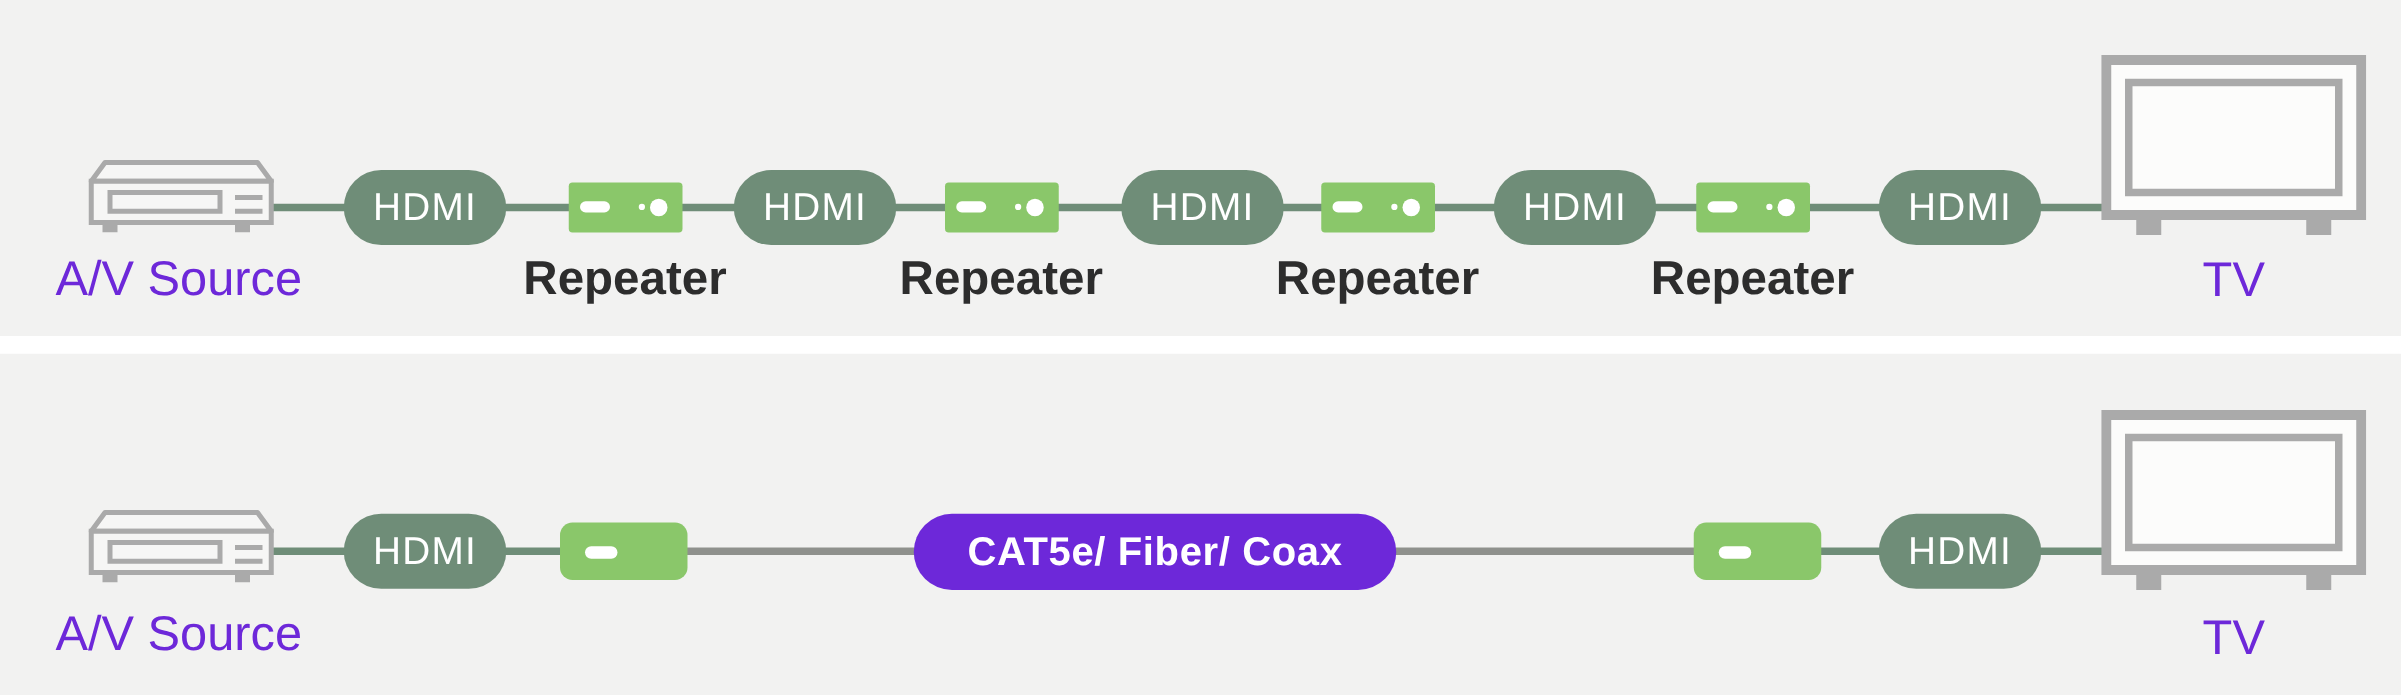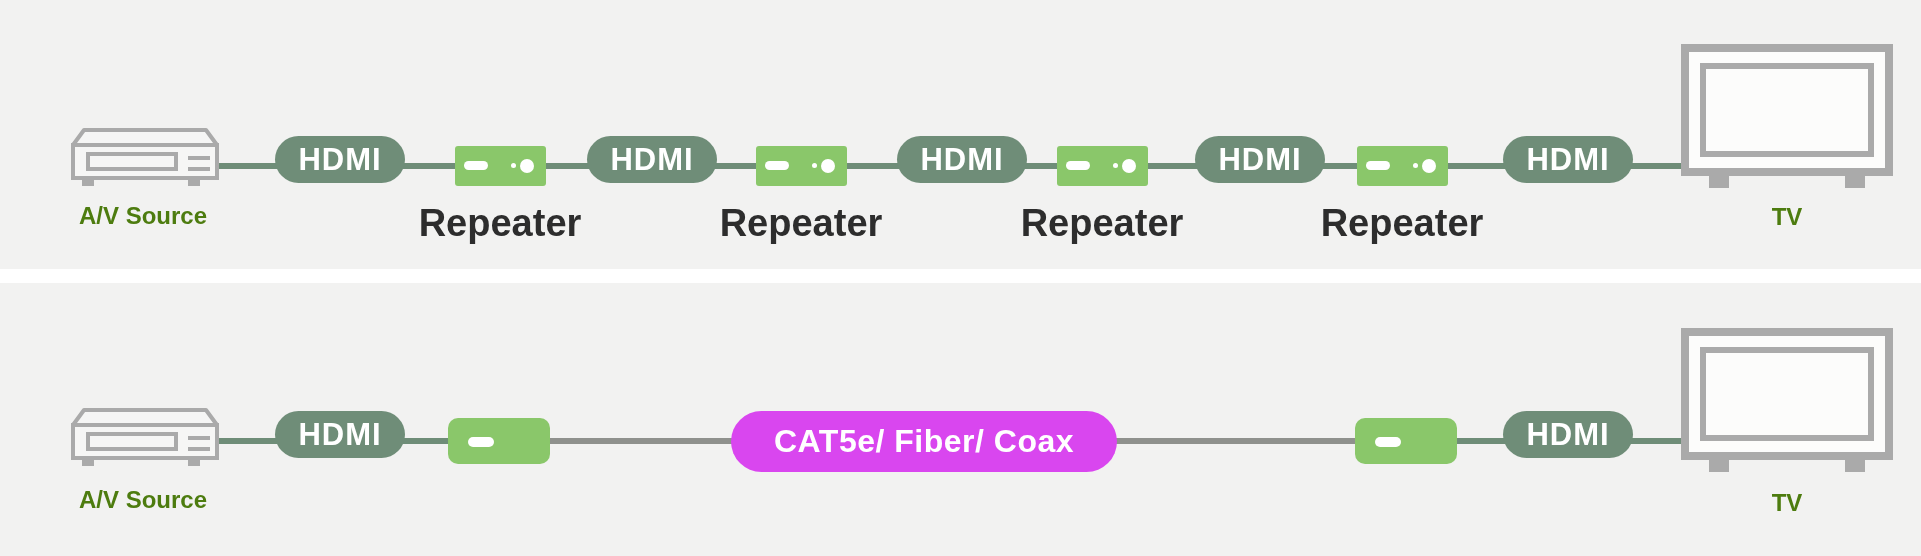--- a/index.html
+++ b/index.html
@@ -11,47 +11,47 @@
   .band{position:absolute;left:0;width:1921px;background:#f2f2f1;}
   .band-top{top:0;height:269px;}
   .divider{position:absolute;left:0;top:269px;width:1921px;height:14px;background:#ffffff;}
   .band-bottom{top:283px;height:273px;}
 
   .line{position:absolute;height:6px;z-index:1;}
   .line-sage{background:#6f8d78;}
   .line-gray{background:#8f918d;}
 
   .pill{
-    position:absolute;z-index:2;width:130px;height:47px;border-radius:31px;
-    background:#6f8d78;color:#ffffff;font-weight:bold;font-size:31px;letter-spacing:1px;
+    position:absolute;z-index:2;width:130px;height:60px;border-radius:31px;
+    background:#6f8d78;color:#ffffff;font-weight:normal;font-size:31px;letter-spacing:1px;
     display:flex;align-items:center;justify-content:center;
   }
   .cable-pill{
     position:absolute;z-index:2;width:386px;height:61px;border-radius:31px;
-    background:#d946ef;color:#ffffff;font-weight:bold;font-size:32px;letter-spacing:0.5px;
+    background:#6d28d9;color:#ffffff;font-weight:bold;font-size:32px;letter-spacing:0.5px;
     display:flex;align-items:center;justify-content:center;
   }
   .repeater-box{
     position:absolute;z-index:2;width:91px;height:40px;border-radius:3px;background:#8ac76a;
   }
   .repeater-box .dash{position:absolute;left:9px;top:15px;width:24px;height:9px;border-radius:5px;background:#ffffff;}
   .repeater-box .dot-small{position:absolute;left:56px;top:17px;width:5px;height:5px;border-radius:50%;background:#ffffff;}
   .repeater-box .dot-big{position:absolute;left:65px;top:13px;width:14px;height:14px;border-radius:50%;background:#ffffff;}
   .extender-box{
     position:absolute;z-index:2;width:102px;height:46px;border-radius:10px;background:#8ac76a;
   }
   .extender-box .dash{position:absolute;left:20px;top:19px;width:26px;height:10px;border-radius:5px;background:#ffffff;}
 
   .device-icon{position:absolute;z-index:2;}
   .dark-label{
     position:absolute;z-index:2;color:#2d2d2d;font-weight:600;font-size:38px;
     transform:translateX(-50%);white-space:nowrap;
   }
   .gray-label{
-    position:absolute;z-index:2;color:#4d7c0f;font-weight:700;font-size:24px;
+    position:absolute;z-index:2;color:#6d28d9;font-weight:400;font-size:39px;
     transform:translateX(-50%);white-space:nowrap;
   }
 </style>
 </head>
 <body>
 
 <div class="page">
 
   <div class="band band-top"></div>
   <div class="divider"></div>

